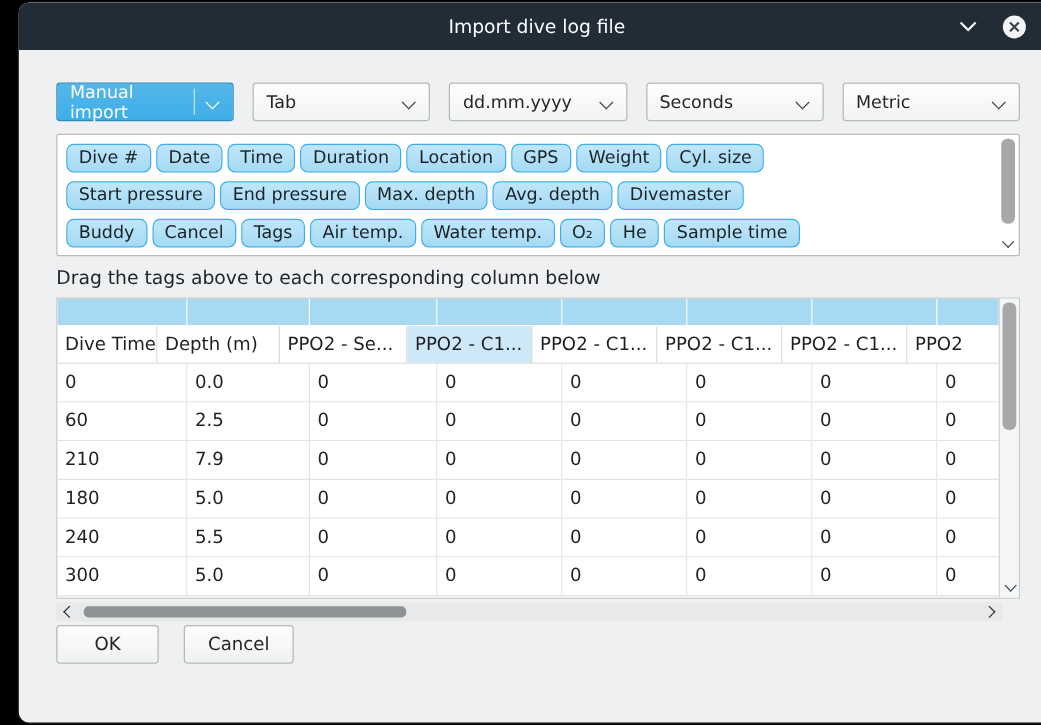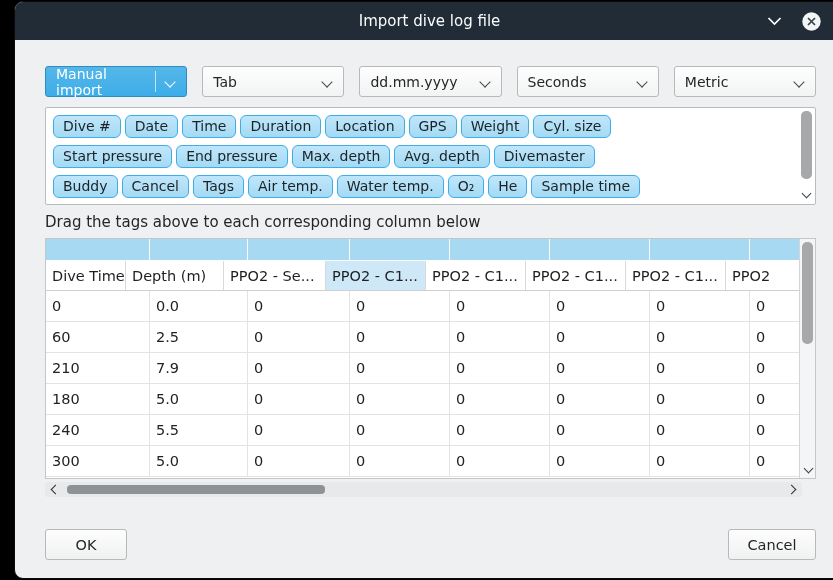--- a/index.html
+++ b/index.html
@@ -65,21 +65,21 @@
   .table-vscroll .thumb { position:absolute; left:2px; width:11px; border-radius:5px; background:#a6a8aa; top:3px; height:102px; }
 
   .hscroll { margin-top:3px; width:757px; height:15px; position:relative; background:#e8e9ea; border-radius:3px; }
   .hs-arrow { position:absolute; top:0; width:14px; height:15px; display:flex; align-items:center; justify-content:center; }
   .hs-left { left:2px; } .hs-right { right:2px; }
   .chev-left { width:7px; height:7px; border-left:1.5px solid #2c2f31; border-bottom:1.5px solid #2c2f31; transform:rotate(45deg); margin-left:3px; }
   .chev-right { width:7px; height:7px; border-right:1.5px solid #2c2f31; border-top:1.5px solid #2c2f31; transform:rotate(45deg); margin-right:3px; }
   .hscroll .thumb { position:absolute; top:3px; height:9px; border-radius:4px; background:#8f9294; left:22px; width:258px; }
 
   
-  .footer { margin-top:32px; display:flex; justify-content:space-between; gap:0; }
+  .footer { margin-top:3px; display:flex; justify-content:flex-start; gap:20px; }
   .btn { height:31px; background:linear-gradient(#fdfdfd,#f0f1f1); border:1px solid #b6b9bc;
          border-radius:3px; font-size:14.5px; color:#232629; font-family:inherit; cursor:pointer; }
   .btn.ok { width:82px; } .btn.cancel { width:88px; }
 </style>
 </head>
 <body>
 
 <div class="window">
 
   <div class="titlebar">

